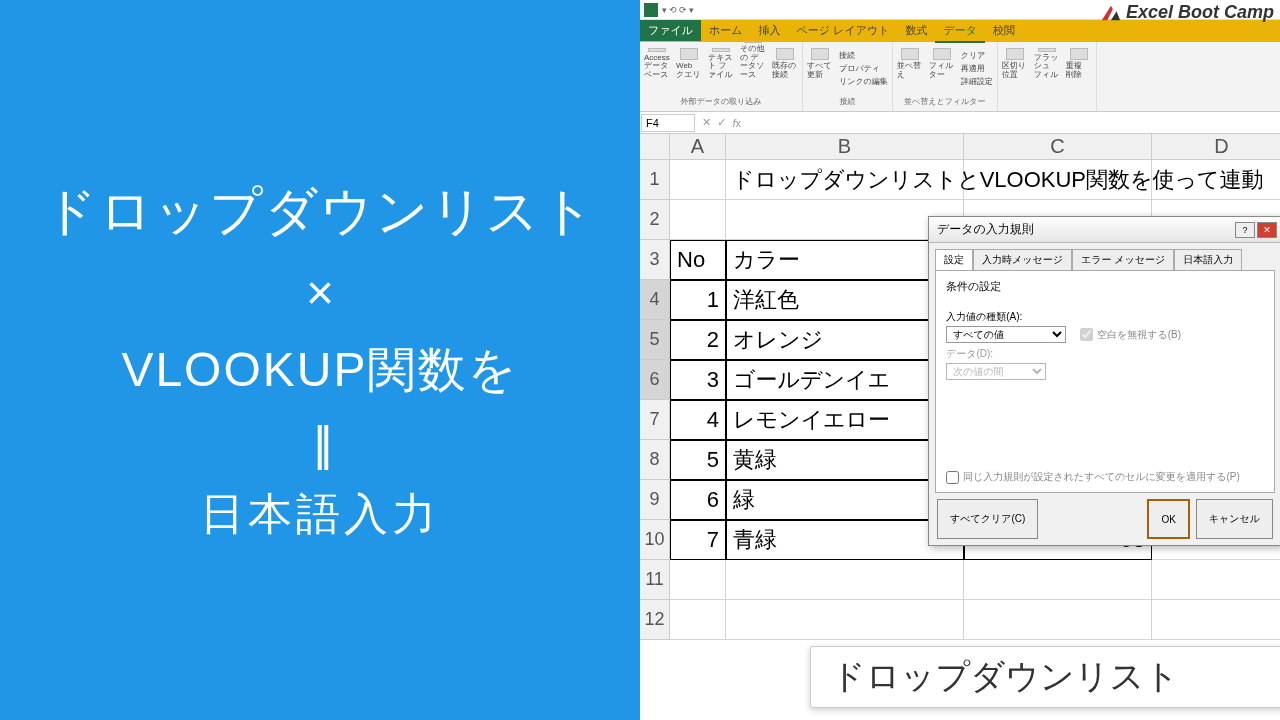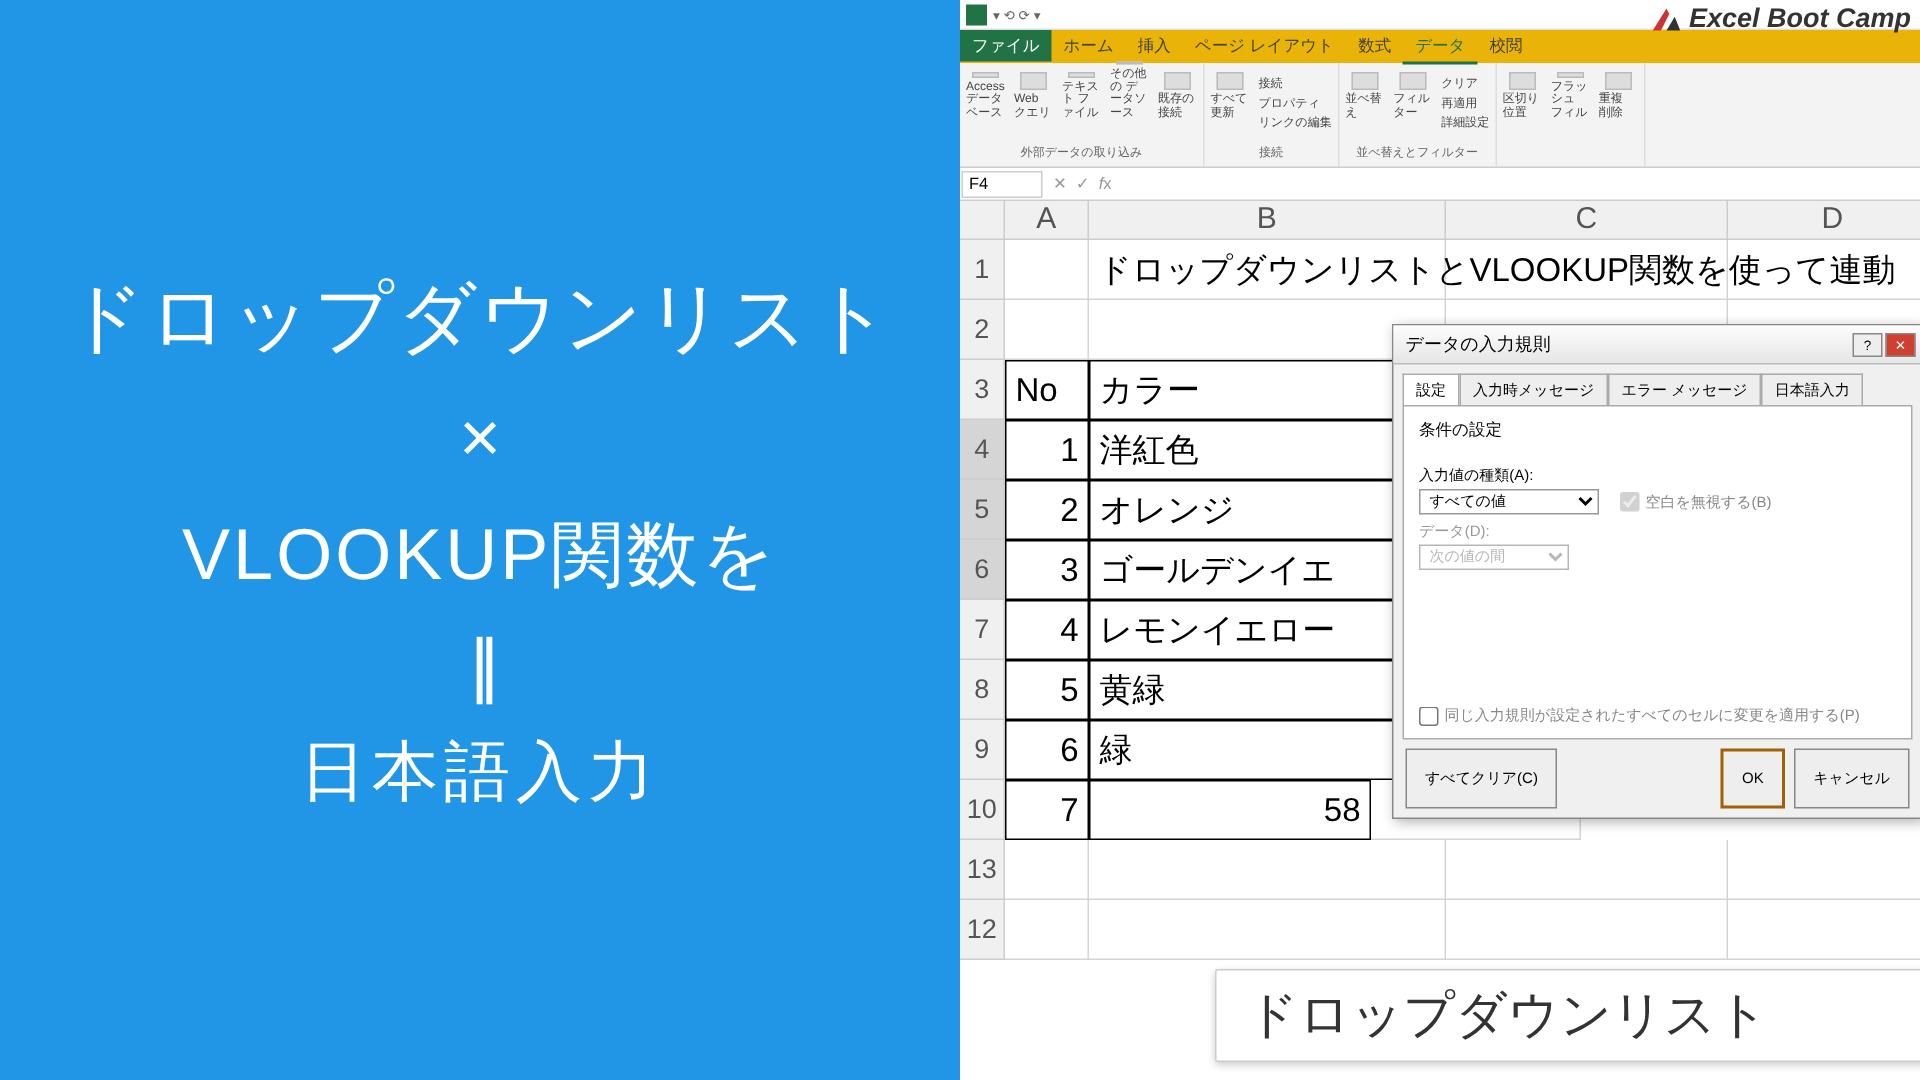--- a/index.html
+++ b/index.html
@@ -191,21 +191,21 @@
       <div class="rowhdr">1</div>
       <div class="rowhdr">2</div>
       <div class="rowhdr">3</div>
       <div class="rowhdr sel">4</div>
       <div class="rowhdr sel">5</div>
       <div class="rowhdr sel">6</div>
       <div class="rowhdr">7</div>
       <div class="rowhdr">8</div>
       <div class="rowhdr">9</div>
       <div class="rowhdr">10</div>
-      <div class="rowhdr">13</div>
+      <div class="rowhdr">11</div>
       <div class="rowhdr">12</div>
     </div>
     <div class="grid">
       <div class="colhdrs">
         <div class="colhdr cA">A</div>
         <div class="colhdr cB">B</div>
         <div class="colhdr cC">C</div>
         <div class="colhdr cD">D</div>
       </div>
       <div class="row">
@@ -257,20 +257,21 @@
           <div class="cell cD"></div>
         </div>
       <div class="row">
           <div class="cell cA bordered n">6</div>
           <div class="cell cB bordered">緑</div>
           <div class="cell cC bordered"></div>
           <div class="cell cD"></div>
         </div>
       <div class="row">
           <div class="cell cA bordered n">7</div>
+          <div class="cell cB bordered">青緑</div>
           <div class="cell cC bordered n">58</div>
           <div class="cell cD"></div>
         </div>
       <div class="row">
           <div class="cell cA"></div>
           <div class="cell cB"></div>
           <div class="cell cC"></div>
           <div class="cell cD"></div>
         </div>
       <div class="row">

